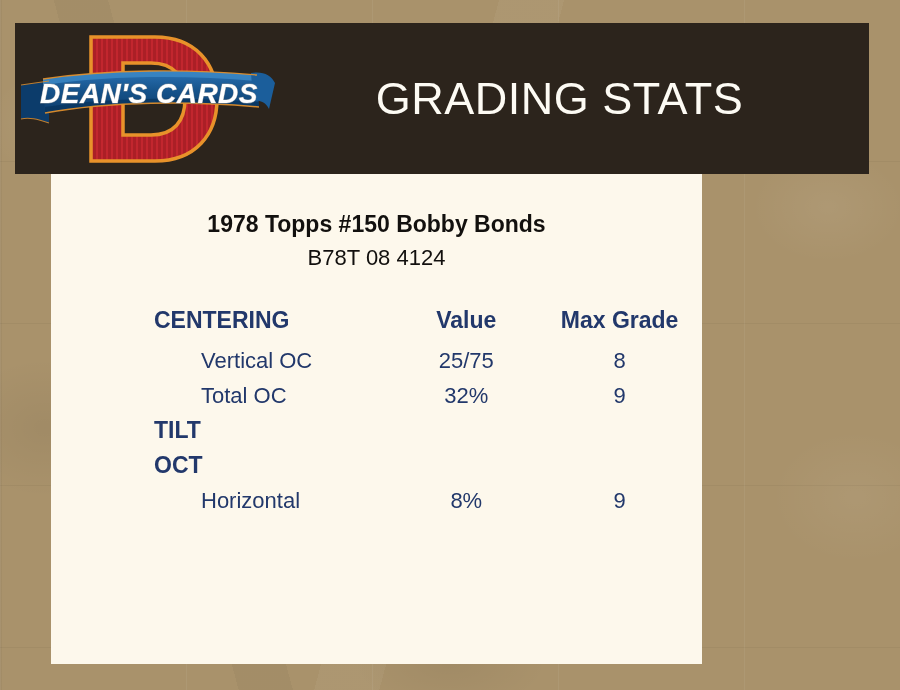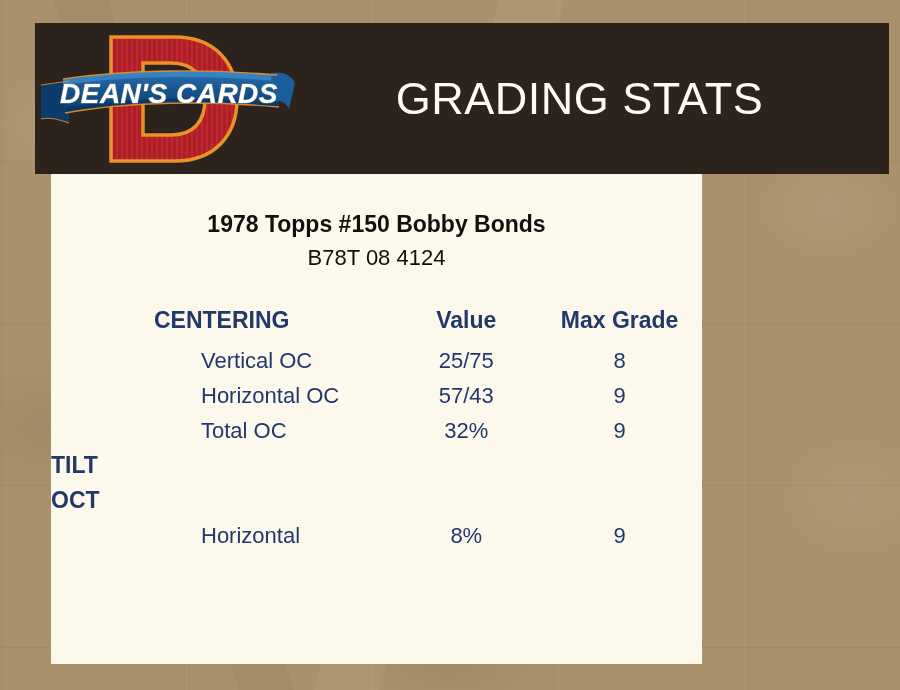--- a/index.html
+++ b/index.html
@@ -41,21 +41,21 @@
     position: absolute;
     inset: 0;
     background-image:
       linear-gradient(105deg, transparent 0 46%, rgba(255,255,255,0.045) 46% 52%, transparent 52% 100%),
       linear-gradient(75deg, transparent 0 22%, rgba(0,0,0,0.035) 22% 27%, transparent 27% 100%);
   }
 
   
   #header {
     position: absolute;
-    left: 35px;
+    left: 15px;
     top: 23px;
     width: 854px;
     height: 151px;
     background: #2c241c;
     display: flex;
     align-items: center;
     z-index: 3;
   }
 
   
@@ -146,20 +146,21 @@
   #stats td {
     font-size: 22px;
     height: 35px;
     padding: 0;
     vertical-align: middle;
   }
   #stats td.section {
     font-weight: bold;
     font-size: 23px;
     text-align: left;
+    padding-left: 103px;
   }
   #stats td.label {
     text-align: left;
     padding-left: 150px;
     margin-top: 15px;
   }
   #stats td.value { text-align: center; }
   #stats td.grade { text-align: center; }
 </style>
 </head>
@@ -234,25 +235,20 @@
         <th class="h-grade">Max Grade</th>
       </tr>
     </thead>
     <tbody>
       <tr>
         <td class="label">Vertical OC</td>
         <td class="value">25/75</td>
         <td class="grade">8</td>
       </tr>
       <tr>
-        <td class="label">Horizontal OC</td>
-        <td class="value">57/43</td>
-        <td class="grade">9</td>
-      </tr>
-      <tr>
         <td class="label">Total OC</td>
         <td class="value">32%</td>
         <td class="grade">9</td>
       </tr>
 
       <tr>
         <td class="section">TILT</td>
         <td class="value"></td>
         <td class="grade"></td>
       </tr>

